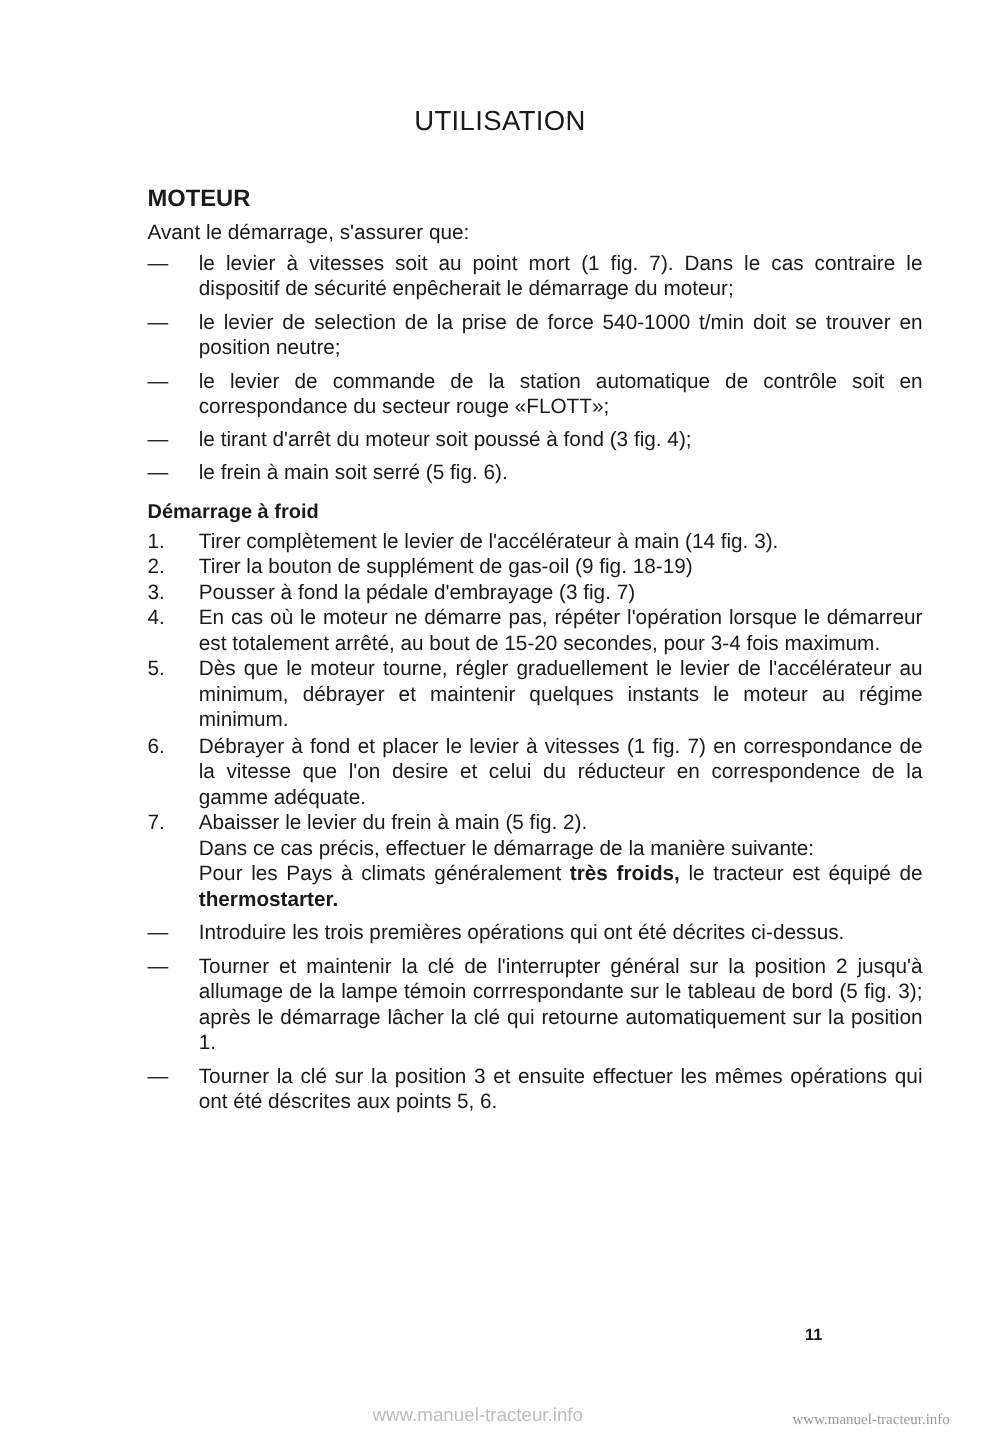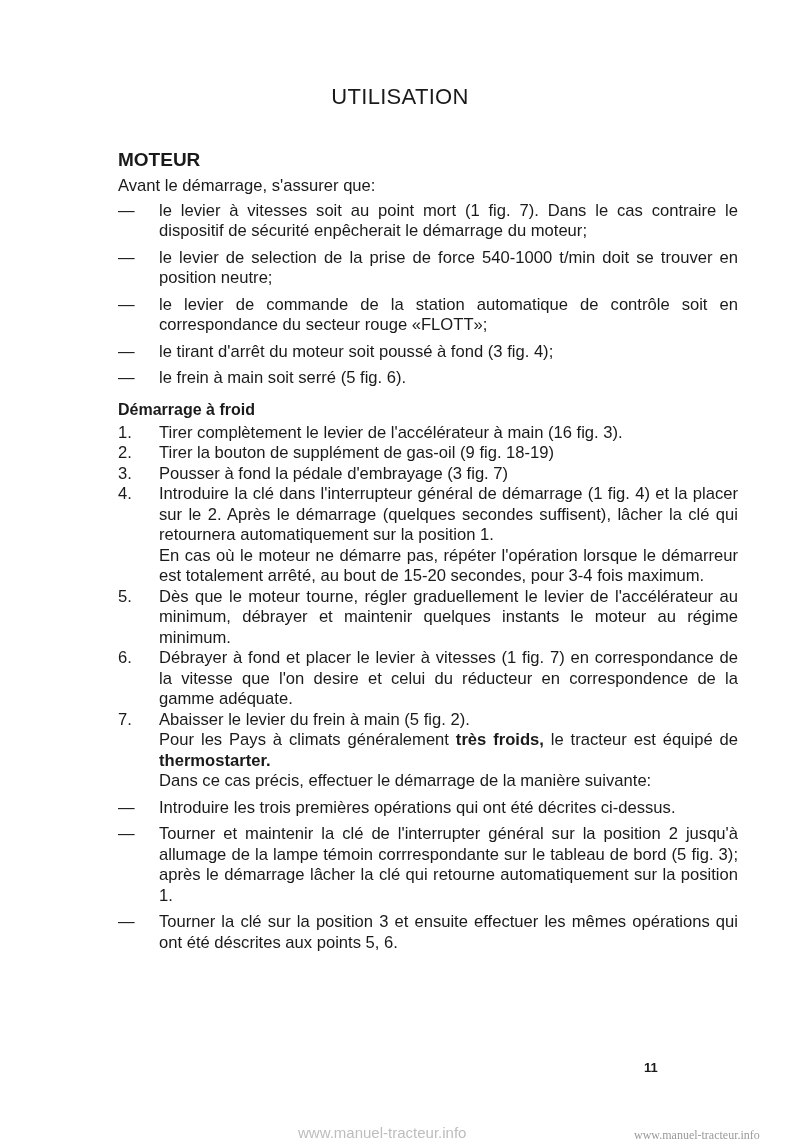--- a/index.html
+++ b/index.html
@@ -57,55 +57,54 @@
   </div>
   <div class="dash-item">
     <span class="mk">—</span>
     <span class="tx">le frein à main soit serré (5 fig. 6).</span>
   </div>
 
   <div class="h3">Démarrage à froid</div>
 
   <div class="num-item">
     <span class="mk">1.</span>
-    <span class="tx">Tirer complètement le levier de l'accélérateur à main (16 fig. 3).</span>
+    <span class="tx">Tirer complètement le levier de l'accélérateur à main (14 fig. 3).</span>
   </div>
   <div class="num-item">
     <span class="mk">2.</span>
     <span class="tx">Tirer la bouton de supplément de gas-oil (9 fig. 18-19)</span>
   </div>
   <div class="num-item">
     <span class="mk">3.</span>
     <span class="tx">Pousser à fond la pédale d'embrayage (3 fig. 7)</span>
   </div>
   <div class="num-item">
     <span class="mk">4.</span>
     <span class="tx">
-      <div class="para">Introduire la clé dans l'interrupteur général de démarrage (1 fig. 4) et la placer sur le 2. Après le démarrage (quelques secondes suffisent), lâcher la clé qui retournera automatiquement sur la position 1.</div>
       <div class="para">En cas où le moteur ne démarre pas, répéter l'opération lorsque le démarreur est totalement arrêté, au bout de 15-20 secondes, pour 3-4 fois maximum.</div>
     </span>
   </div>
   <div class="num-item">
     <span class="mk">5.</span>
     <span class="tx">Dès que le moteur tourne, régler graduellement le levier de l'accélérateur au minimum, débrayer et maintenir quelques instants le moteur au régime minimum.</span>
   </div>
   <div class="num-item">
     <span class="mk">6.</span>
     <span class="tx">Débrayer à fond et placer le levier à vitesses (1 fig. 7) en correspondance de la vitesse que l'on desire et celui du réducteur en correspondence de la gamme adéquate.</span>
   </div>
   <div class="num-item">
     <span class="mk">7.</span>
     <span class="tx">
       <div class="para">Abaisser le levier du frein à main (5 fig. 2).</div>
     </span>
   </div>
 
   <div class="cont">
+    <div class="para">Dans ce cas précis, effectuer le démarrage de la manière suivante:</div>
     <div class="para gap"><span>Pour les Pays à climats généralement </span><b>très froids,</b><span> le tracteur est équipé de </span><b>thermostarter.</b></div>
-    <div class="para">Dans ce cas précis, effectuer le démarrage de la manière suivante:</div>
   </div>
 
   <div style="height:6px"></div>
   <div class="dash-item">
     <span class="mk">—</span>
     <span class="tx">Introduire les trois premières opérations qui ont été décrites ci-dessus.</span>
   </div>
   <div class="dash-item">
     <span class="mk">—</span>
     <span class="tx">Tourner et maintenir la clé de l'interrupter général sur la position 2 jusqu'à allumage de la lampe témoin corrrespondante sur le tableau de bord (5 fig. 3); après le démarrage lâcher la clé qui retourne automatiquement sur la position 1.</span>

